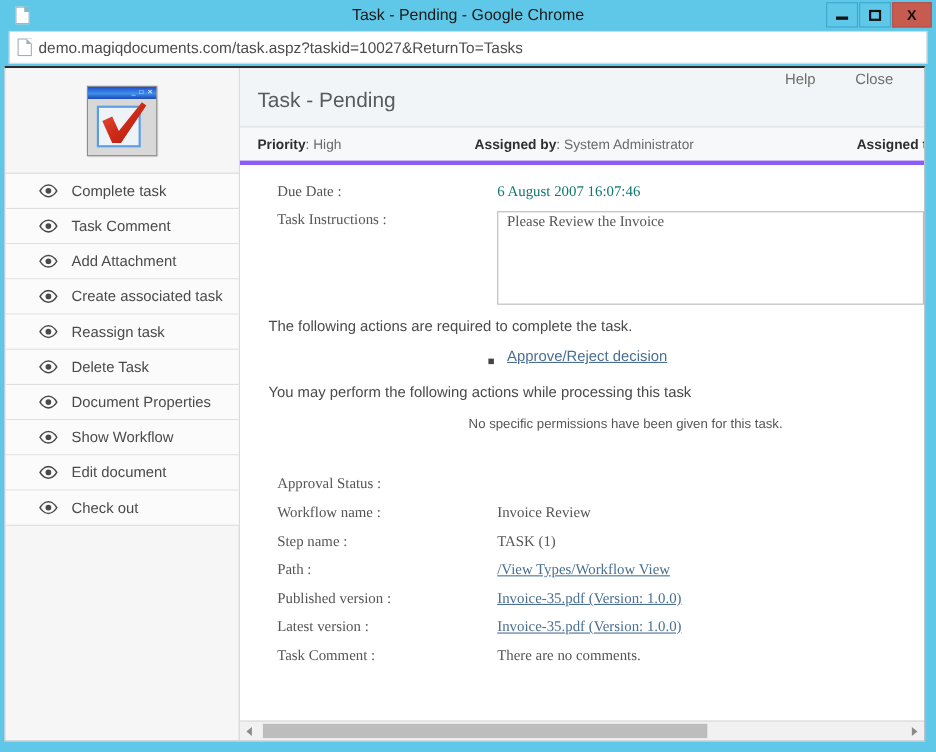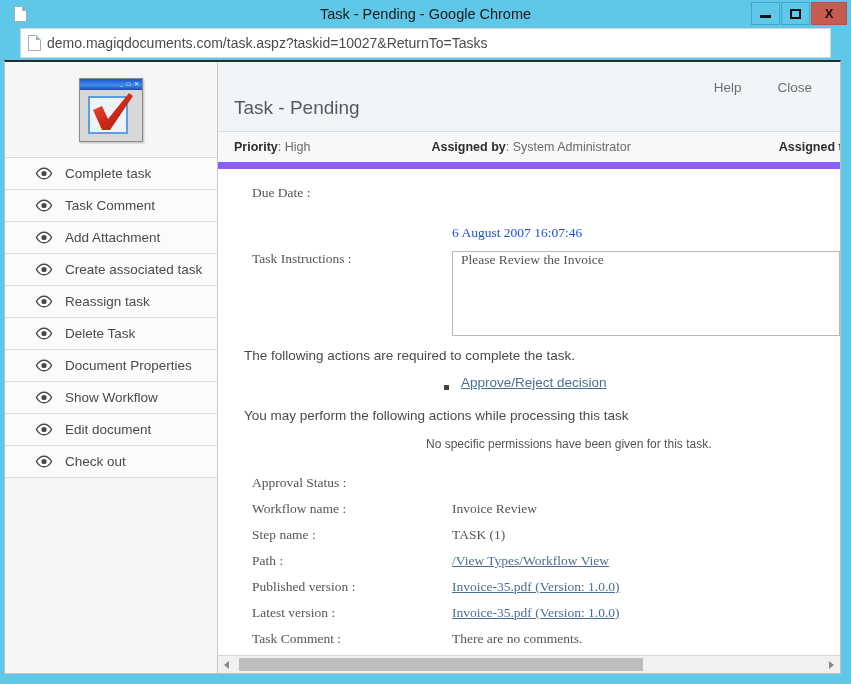--- a/index.html
+++ b/index.html
@@ -103,21 +103,21 @@
   .max-glyph {
     width: 11px;
     height: 10px;
     border: 2px solid #111;
     box-sizing: border-box;
   }
 
   
   .urlbar {
     height: 30px;
-    margin: 0 20px;
+    margin: 0 8px;
     background: #ffffff;
     border: 1px solid #cfd6da;
     display: flex;
     align-items: center;
     box-sizing: border-box;
   }
   .url-icon {
     width: 26px;
     display: flex;
     align-items: center;
@@ -247,35 +247,35 @@
     position: relative;
   }
   .content-top {
     background: #f2f5f7;
     border-bottom: 1px solid #d5dbde;
   }
   .toplinks {
     display: flex;
     justify-content: flex-end;
     gap: 36px;
-    padding: 18px 28px 2px 0;
+    padding: 2px 28px 2px 0;
   }
   .toplink {
     font-size: 13.5px;
     color: #6d6d6d;
     cursor: pointer;
   }
   .page-title {
     font-size: 19px;
     color: #565b5e;
     padding: 0 0 12px 16px;
   }
   .metabar {
     background: #f7f8f9;
-    border-bottom: 7px solid #8b5cf6;
+    border-bottom: 4px solid #8b5cf6;
     height: 30px;
     display: flex;
     align-items: center;
     font-size: 12.5px;
     color: #6a6a6a;
   }
   .meta-cell { white-space: nowrap; }
   .meta-cell b { color: #2e2e2e; font-weight: bold; }
   .m1 { padding-left: 16px; }
   .m2 { padding-left: 121px; }
@@ -299,22 +299,21 @@
     width: 200px;
     flex: 0 0 200px;
     font-size: 13.5px;
     color: #555555;
   }
   .row-value {
     font-size: 13.5px;
     color: #555555;
   }
   .row-value.due {
-    color: #1d4ed8;
-    margin-top: 40px;
+    color: #0f766e;
   }
   .textarea {
     width: 430px;
     height: 85px;
     border: 1px solid #b9b9b9;
     background: #ffffff;
     box-sizing: border-box;
     padding: 0 8px;
     font-size: 13.5px;
     color: #555555;
@@ -346,21 +345,21 @@
     color: #4a6f91;
     text-decoration: underline;
     cursor: pointer;
   }
   .note {
     font-size: 12px;
     color: #555555;
     padding-left: 208px;
     margin-top: 14px;
   }
-  .details { margin-top: 24px; }
+  .details { margin-top: 40px; }
 
   
   .hscroll {
     height: 17px;
     background: #f1f1f1;
     border-top: 1px solid #d6d6d6;
     display: flex;
     align-items: center;
     flex: 0 0 auto;
   }

